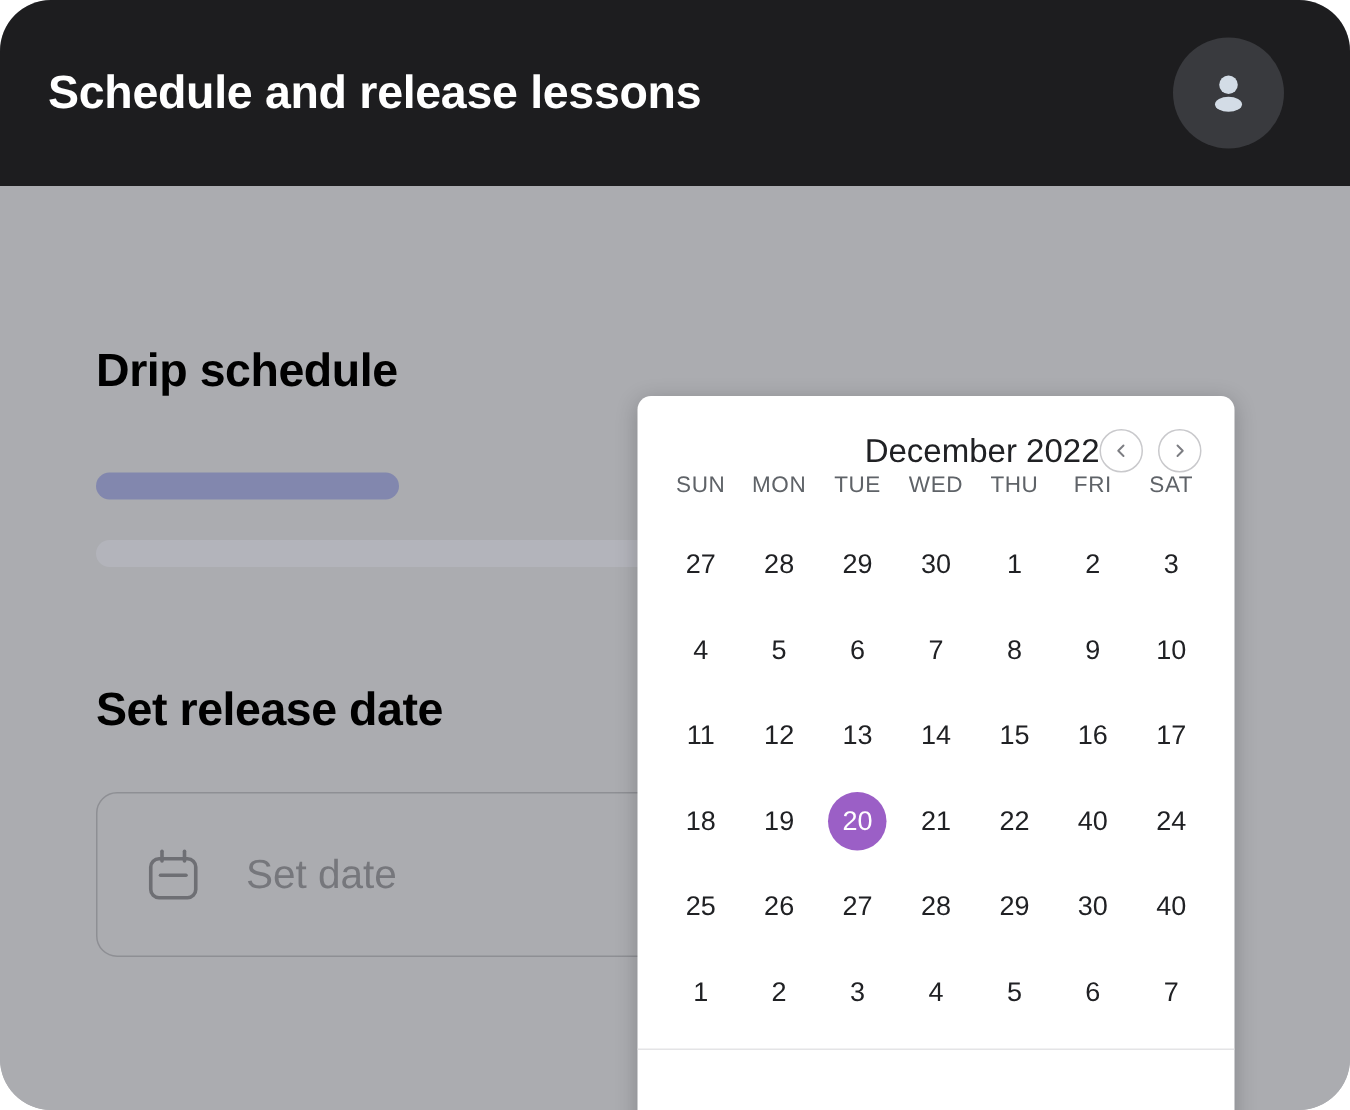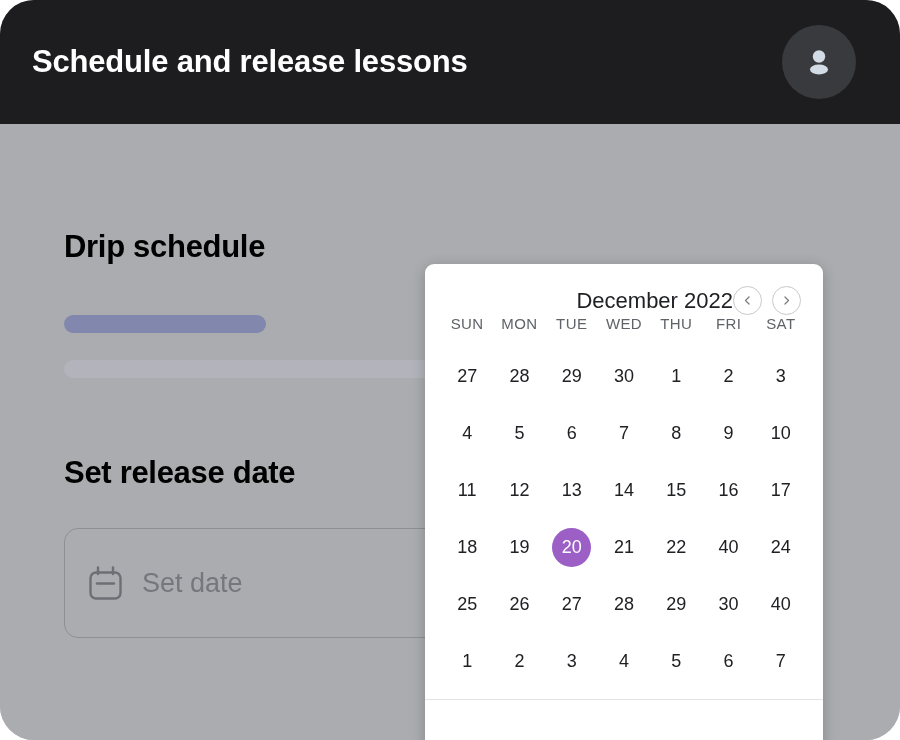--- a/index.html
+++ b/index.html
@@ -94,22 +94,22 @@
     margin-top: 77px;
   }
   .date-field {
     margin-top: 37px;
     height: 110px;
     width: 400px;
     border: 1px solid #8e8f94;
     border-radius: 14px;
     display: flex;
     align-items: center;
-    padding-left: 20px;
-    gap: 16px;
+    padding-left: 30px;
+    gap: 28px;
     cursor: pointer;
     background: transparent;
     text-align: right;
   }
   .date-field .cal-icon svg { display: block; }
   .date-placeholder {
     font-size: 27px;
     color: #76777c;
   }
 

